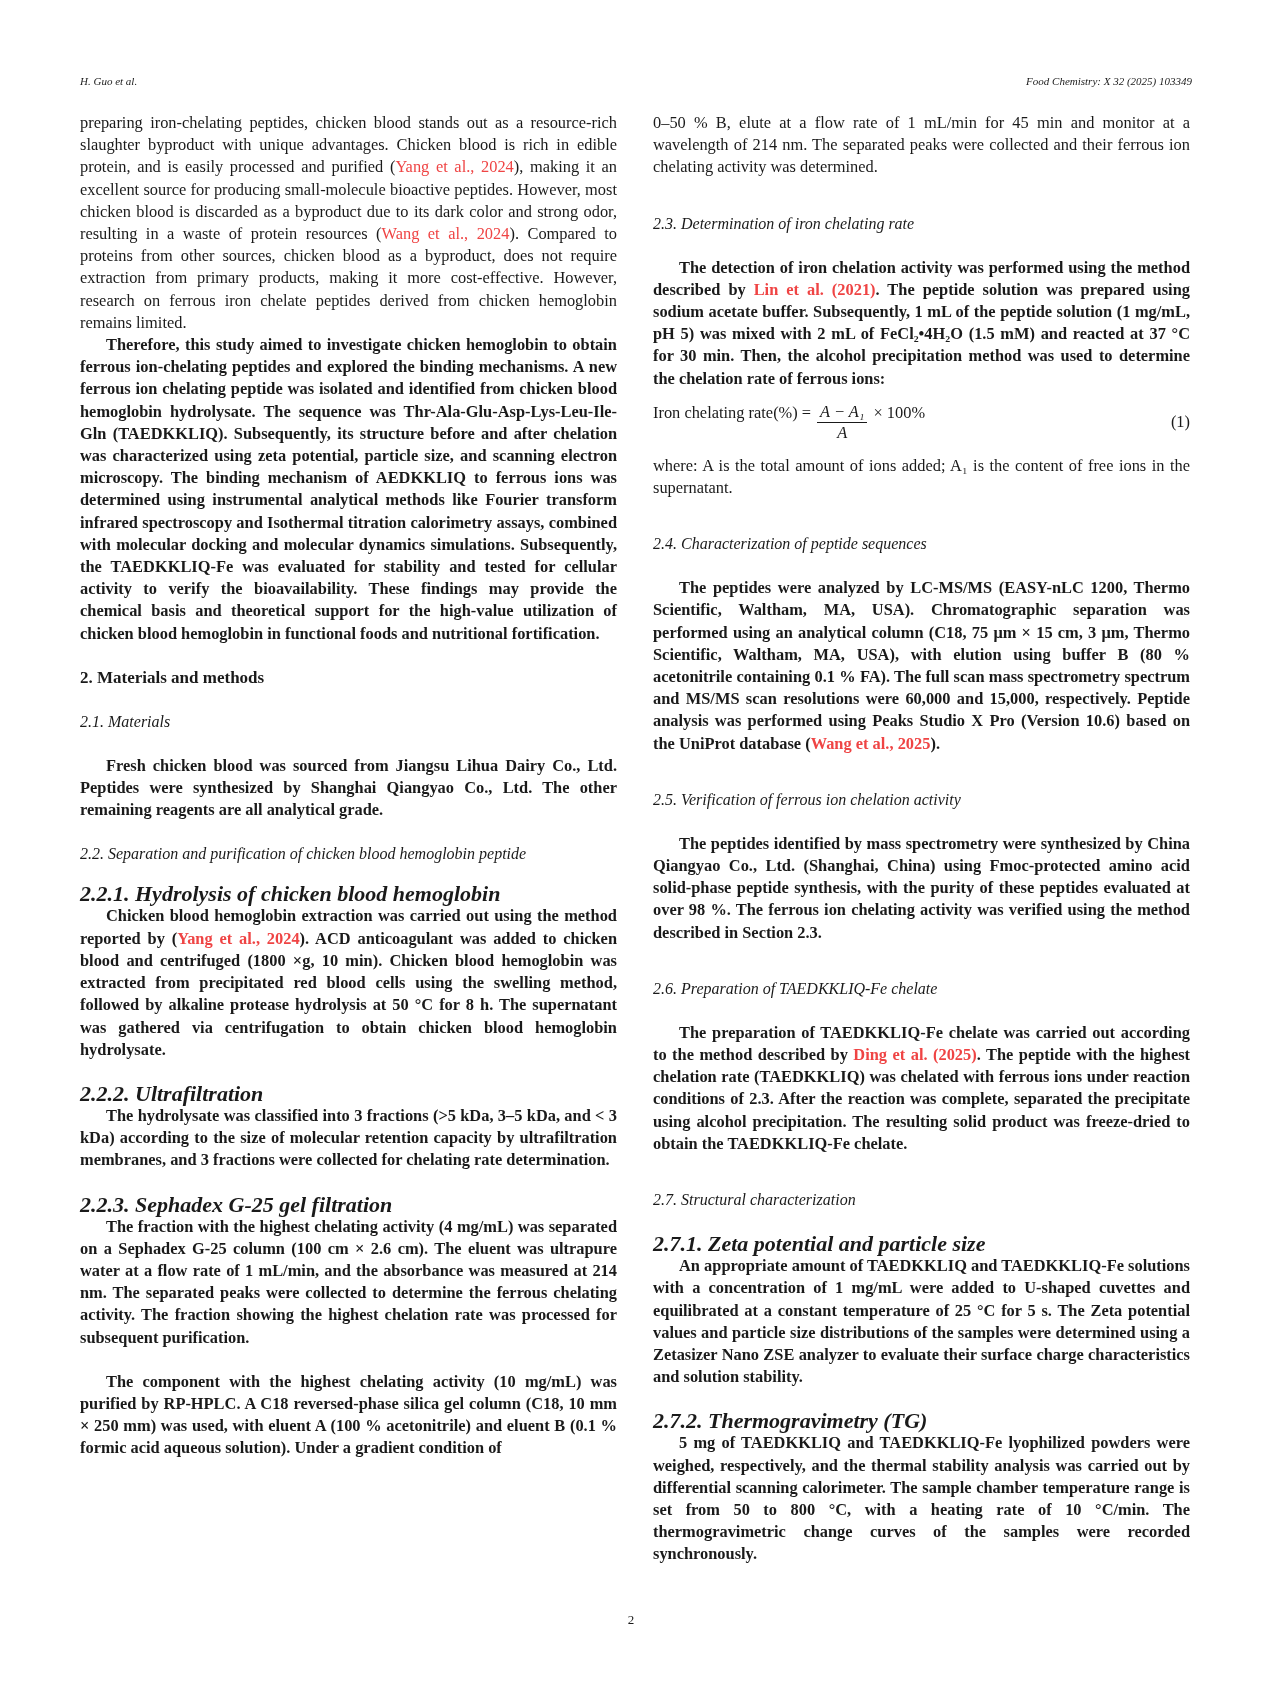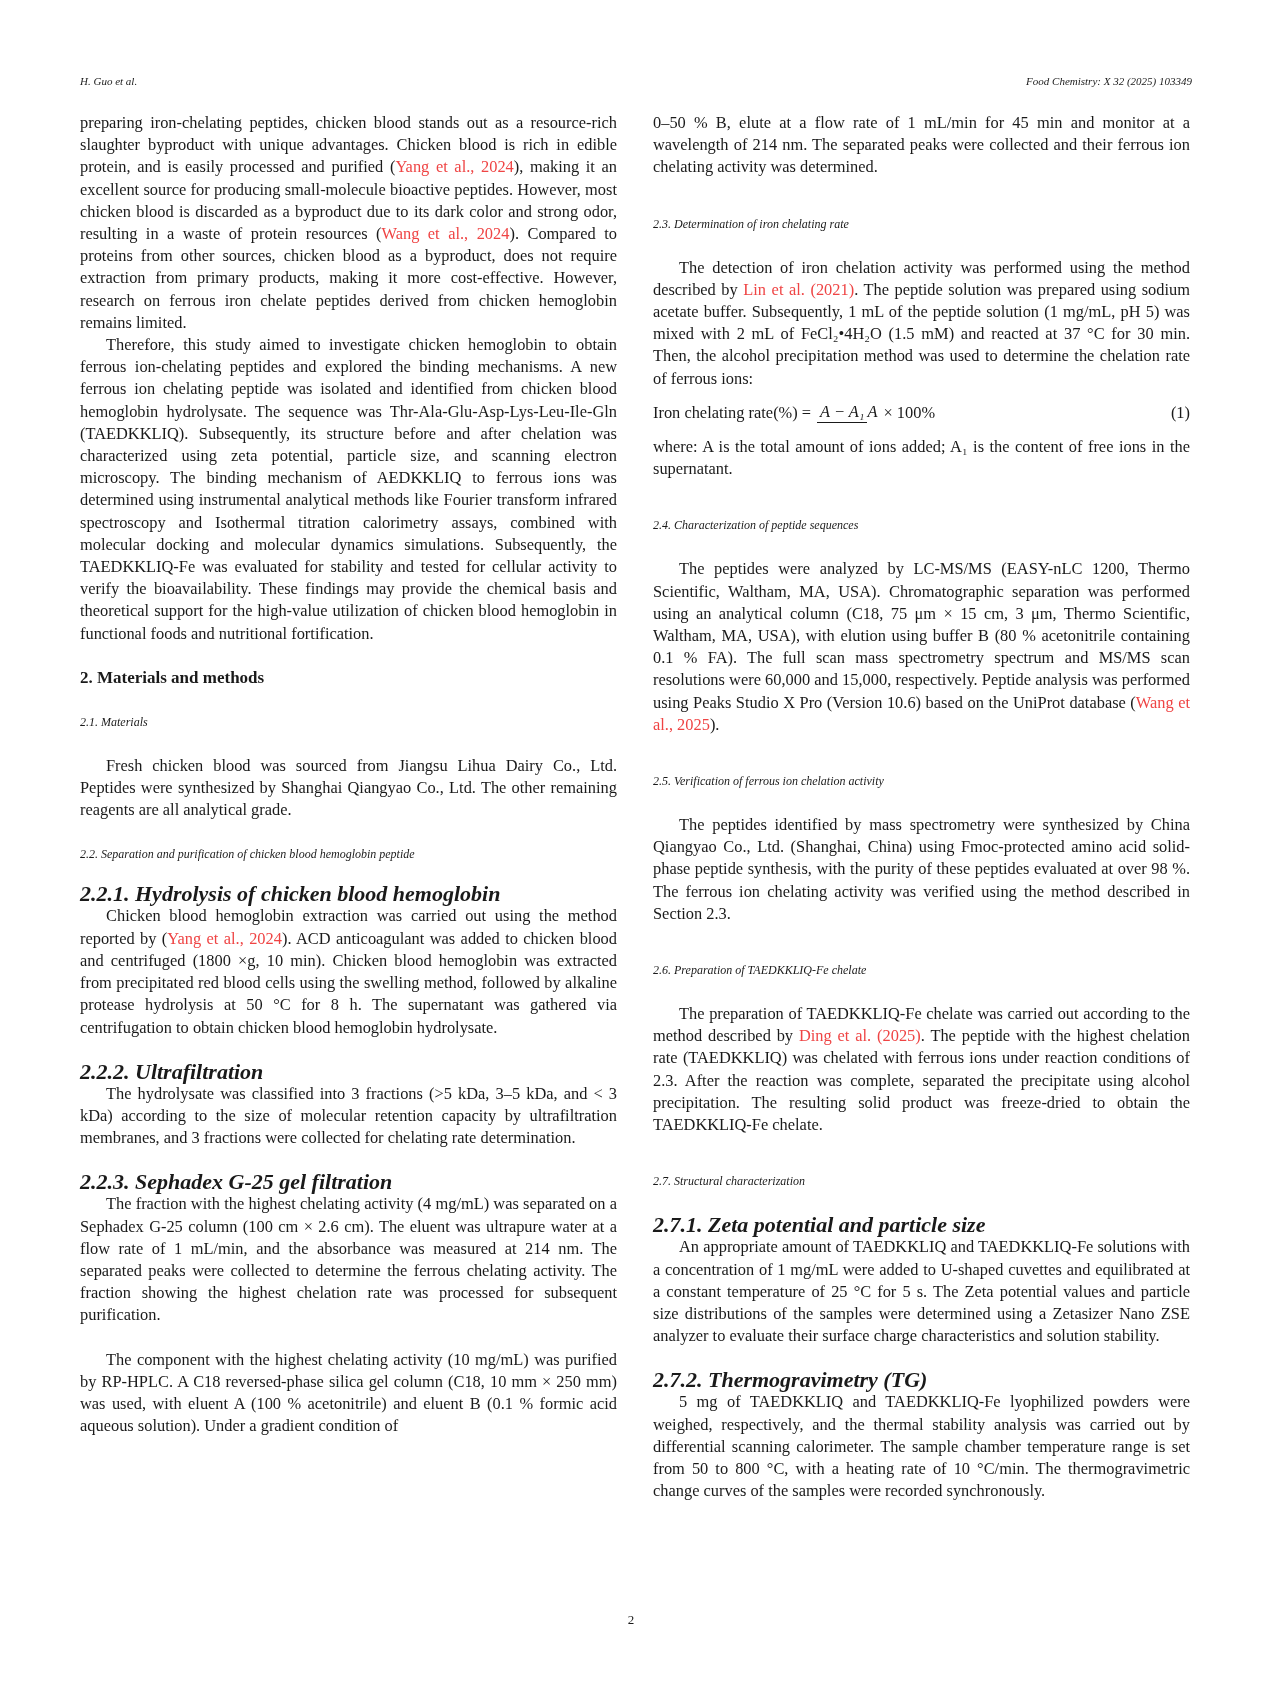--- a/index.html
+++ b/index.html
@@ -14,39 +14,39 @@
   .rh-left { left: 80px; }
   .rh-right { right: 70px; }
   .col {
     position: absolute; top: 112px; width: 537px;
     font-size: 16.4px; line-height: 22.2px; text-align: justify;
     hyphens: auto;
   }
   .col-left { left: 80px; }
   .col-right { left: 653px; }
   p { margin: 0; }
-  p.ind { text-indent: 26px; }
+  p.ind { text-indent: 26px; font-weight: bold; }
   .link { color: #ef4444; }
   h2.sec {
     font-weight: bold; font-size: 17px; margin: 22px 0 0 0; line-height: 22px;
   }
   h3.sub {
-    font-style: italic; font-weight: normal; font-size: 12px; margin: 0; line-height: 22px;
+    font-style: italic; font-weight: normal; font-size: 16px; margin: 0; line-height: 22px;
   }
   h4.subsub {
     font-style: italic; font-weight: bold; font-size: 22px; margin: 0; line-height: 22px;
   }
   .gap-s { height: 22px; }
   .gap-m { height: 34px; }
   .equation {
     display: flex; align-items: center; justify-content: space-between;
     margin: 12px 0;
   }
   .eq-left { display: flex; align-items: flex-start; }
-  .frac { display: inline-flex; flex-direction: row; align-items: center; margin: 0 6px; font-style: italic; }
+  .frac { display: inline-flex; flex-direction: column; align-items: center; margin: 0 6px; font-style: italic; }
   .frac .num { border-bottom: 1px solid #1a1a1a; padding: 0 3px; line-height: 20px; }
   .frac .den { line-height: 20px; }
   .page-number {
     position: absolute; top: 1612px; left: 0; width: 1262px; text-align: center; font-size: 13px;
   }
 </style>
 </head>
 <body>
 
 <div class="running-head rh-left">H. Guo et al.</div>

